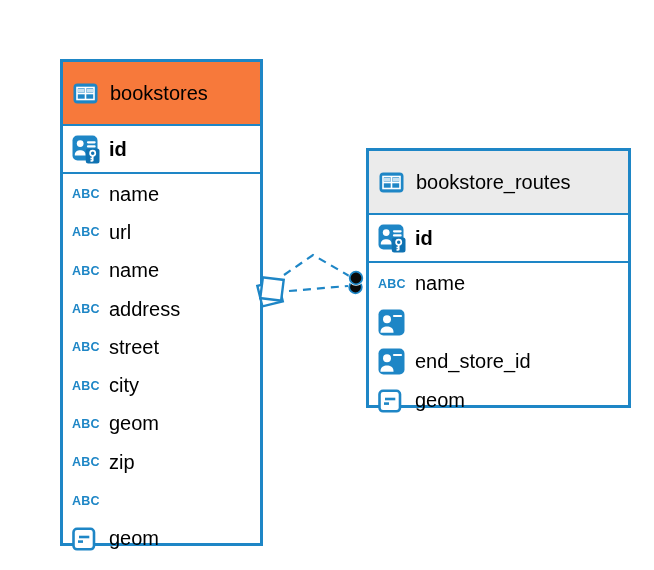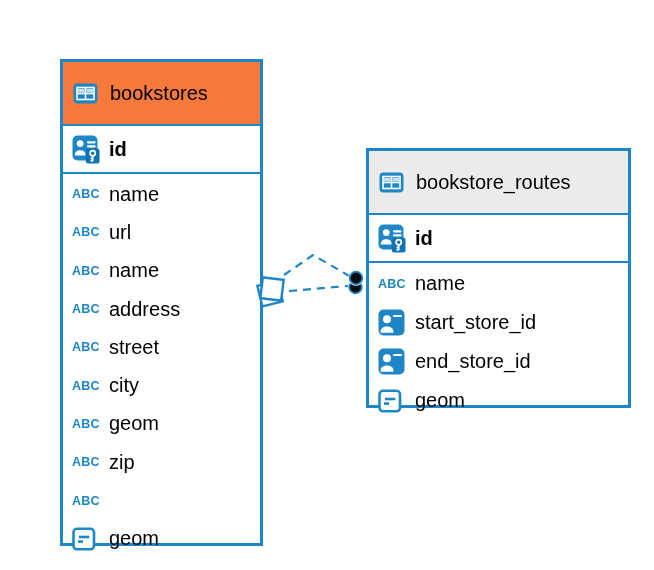--- a/index.html
+++ b/index.html
@@ -186,21 +186,20 @@
     </div>
     <div class="frow">
       <span class="icon-box">
         <svg width="27" height="27" viewBox="0 0 27 27">
           <rect x="0.5" y="0.5" width="26" height="26" rx="5" fill="#1e86c6"></rect>
           <line x1="16" y1="7" x2="23" y2="7" stroke="#fff" stroke-width="2.2" stroke-linecap="round"></line>
           <circle cx="9" cy="10.2" r="4" fill="#fff"></circle>
           <path d="M2.5 22.8 C2.5 15.6 15.5 15.6 15.5 22.8 L15.5 23.8 L2.5 23.8 Z" fill="#fff"></path>
         </svg>
       </span>
-      <span class="fname">start_store_id</span>
     </div>
     <div class="frow">
       <span class="icon-box">
         <svg width="27" height="27" viewBox="0 0 27 27">
           <rect x="0.5" y="0.5" width="26" height="26" rx="5" fill="#1e86c6"></rect>
           <line x1="16" y1="7" x2="23" y2="7" stroke="#fff" stroke-width="2.2" stroke-linecap="round"></line>
           <circle cx="9" cy="10.2" r="4" fill="#fff"></circle>
           <path d="M2.5 22.8 C2.5 15.6 15.5 15.6 15.5 22.8 L15.5 23.8 L2.5 23.8 Z" fill="#fff"></path>
         </svg>
       </span>

